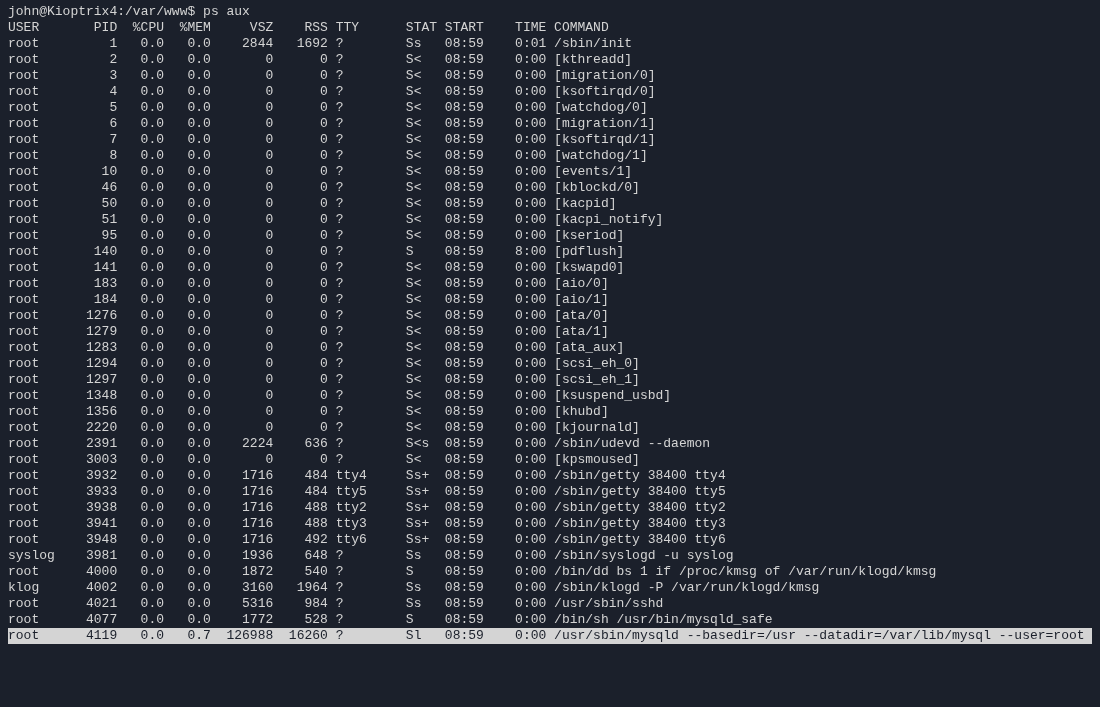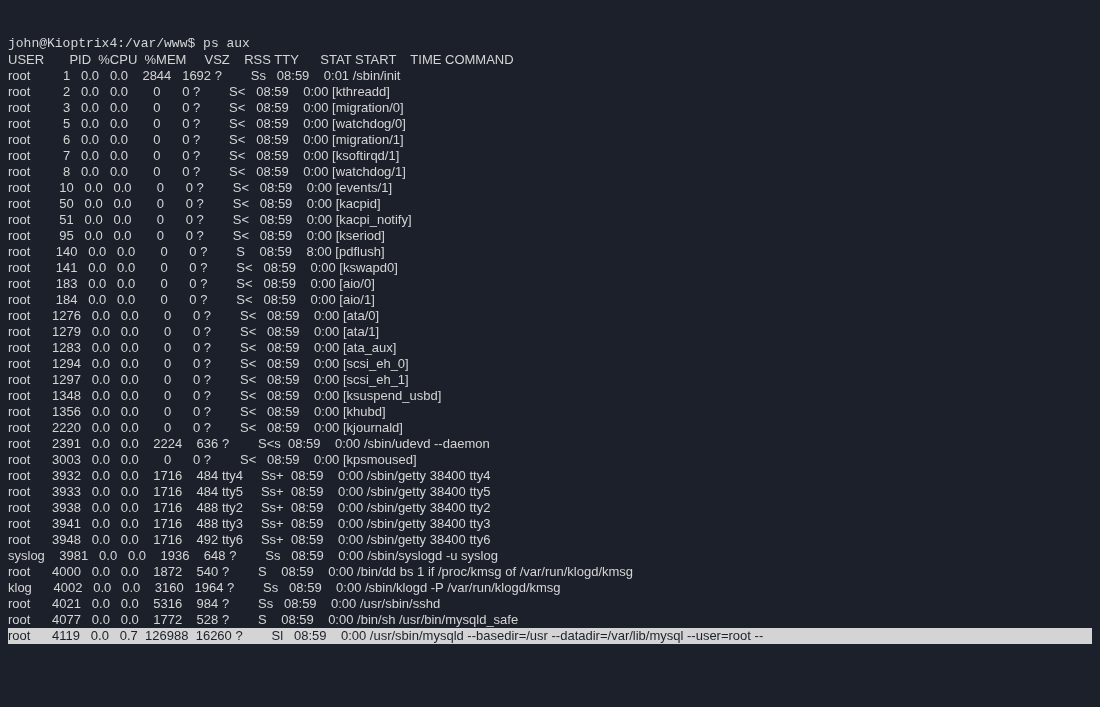--- a/index.html
+++ b/index.html
@@ -6,45 +6,47 @@
     body {
       background: #1b202b;
       color: #d4d4d4;
       font-family: 'Consolas', 'Monaco', 'Courier New', monospace;
       font-size: 13px;
       line-height: 16px;
       padding: 4px 8px;
       width: 1100px;
       overflow: hidden;
     }
-    .prompt-line { white-space: pre; margin-top: 32px; }
+    .prompt-line { white-space: pre; }
     .header-row, .data-row {
       white-space: pre;
-      font-family: Liberation Sans, sans-serif;
+      font-family: Liberation Mono, monospace;
     }
     .highlighted {
       background: #d4d4d4;
       color: #1b202b;
     }
   </style>
 </head>
 <body>
 
 <div>
   <div class="prompt-line"><span>john@Kioptrix4</span><span>:</span><span>/var/www</span><span>$</span> <span>ps aux</span></div>
   <div class="header-row" id="header-row">USER       PID  %CPU  %MEM     VSZ    RSS TTY      STAT START    TIME COMMAND</div>
   <div id="process-rows">
       <div class="data-row">root         1   0.0   0.0    2844   1692 ?        Ss   08:59    0:01 /sbin/init</div>
       <div class="data-row">root         2   0.0   0.0       0      0 ?        S&lt;   08:59    0:00 [kthreadd]</div>
       <div class="data-row">root         3   0.0   0.0       0      0 ?        S&lt;   08:59    0:00 [migration/0]</div>
+      <div class="data-row">root         4   0.0   0.0       0      0 ?        S&lt;   08:59    0:00 [ksoftirqd/0]</div>
       <div class="data-row">root         5   0.0   0.0       0      0 ?        S&lt;   08:59    0:00 [watchdog/0]</div>
       <div class="data-row">root         6   0.0   0.0       0      0 ?        S&lt;   08:59    0:00 [migration/1]</div>
       <div class="data-row">root         7   0.0   0.0       0      0 ?        S&lt;   08:59    0:00 [ksoftirqd/1]</div>
       <div class="data-row">root         8   0.0   0.0       0      0 ?        S&lt;   08:59    0:00 [watchdog/1]</div>
       <div class="data-row">root        10   0.0   0.0       0      0 ?        S&lt;   08:59    0:00 [events/1]</div>
+      <div class="data-row">root        46   0.0   0.0       0      0 ?        S&lt;   08:59    0:00 [kblockd/0]</div>
       <div class="data-row">root        50   0.0   0.0       0      0 ?        S&lt;   08:59    0:00 [kacpid]</div>
       <div class="data-row">root        51   0.0   0.0       0      0 ?        S&lt;   08:59    0:00 [kacpi_notify]</div>
       <div class="data-row">root        95   0.0   0.0       0      0 ?        S&lt;   08:59    0:00 [kseriod]</div>
       <div class="data-row">root       140   0.0   0.0       0      0 ?        S    08:59    8:00 [pdflush]</div>
       <div class="data-row">root       141   0.0   0.0       0      0 ?        S&lt;   08:59    0:00 [kswapd0]</div>
       <div class="data-row">root       183   0.0   0.0       0      0 ?        S&lt;   08:59    0:00 [aio/0]</div>
       <div class="data-row">root       184   0.0   0.0       0      0 ?        S&lt;   08:59    0:00 [aio/1]</div>
       <div class="data-row">root      1276   0.0   0.0       0      0 ?        S&lt;   08:59    0:00 [ata/0]</div>
       <div class="data-row">root      1279   0.0   0.0       0      0 ?        S&lt;   08:59    0:00 [ata/1]</div>
       <div class="data-row">root      1283   0.0   0.0       0      0 ?        S&lt;   08:59    0:00 [ata_aux]</div>

